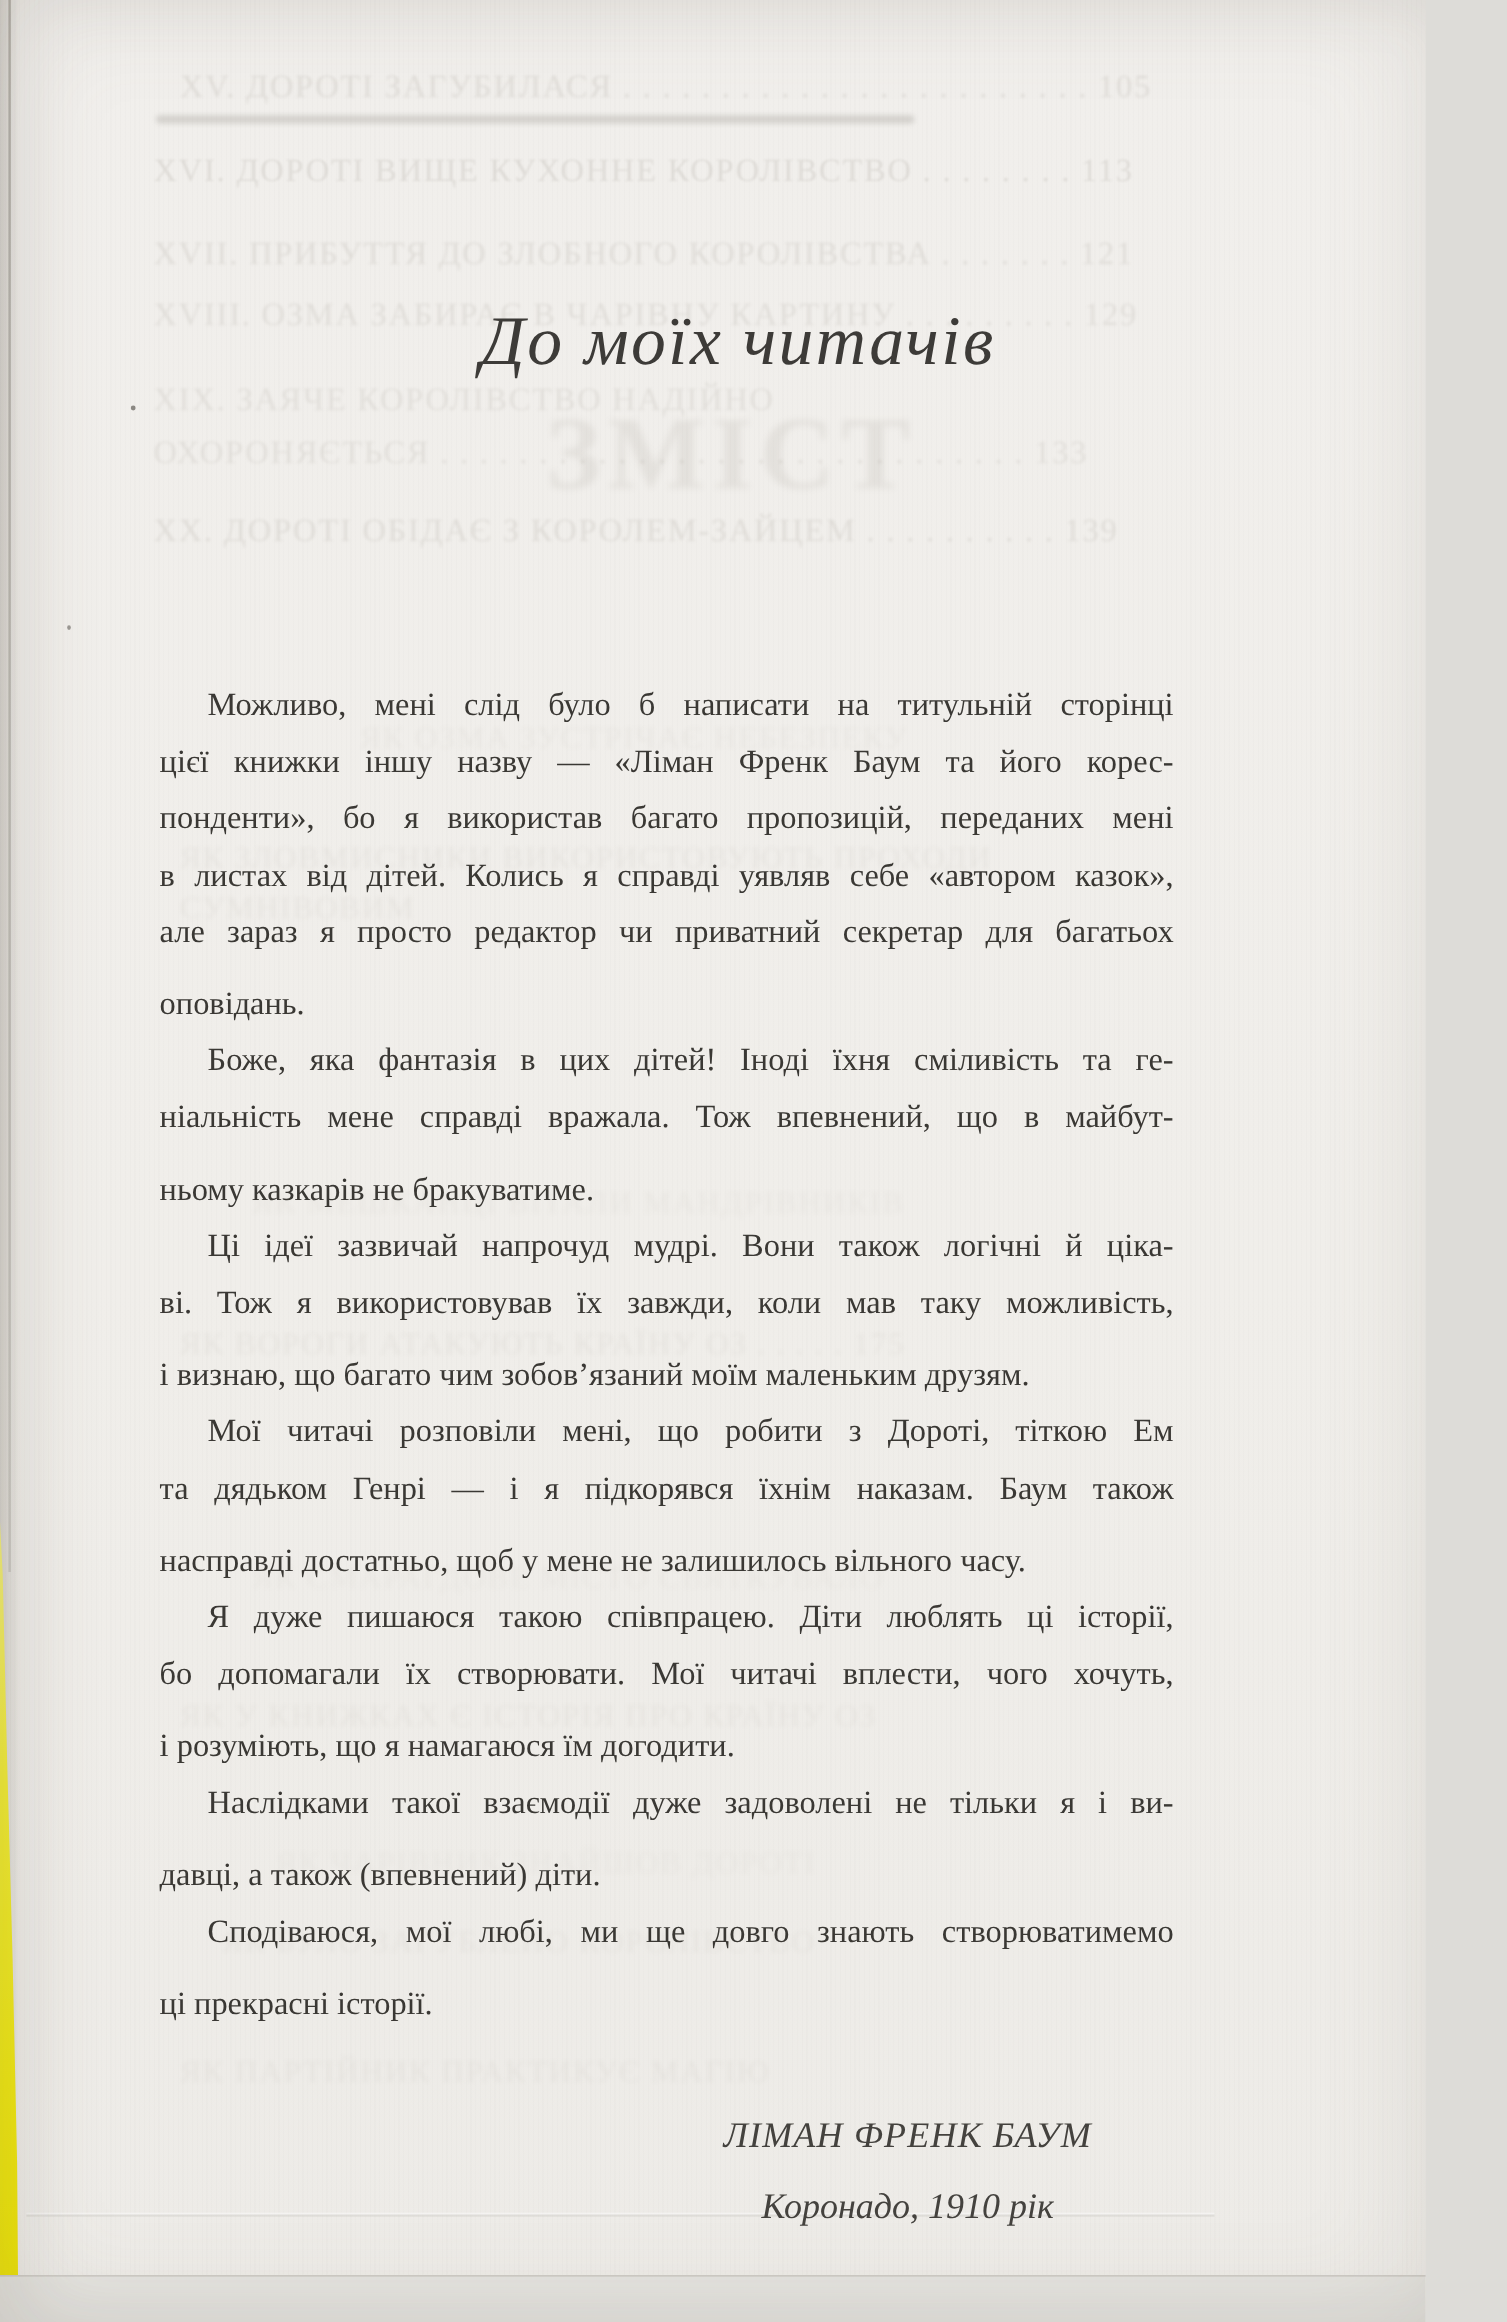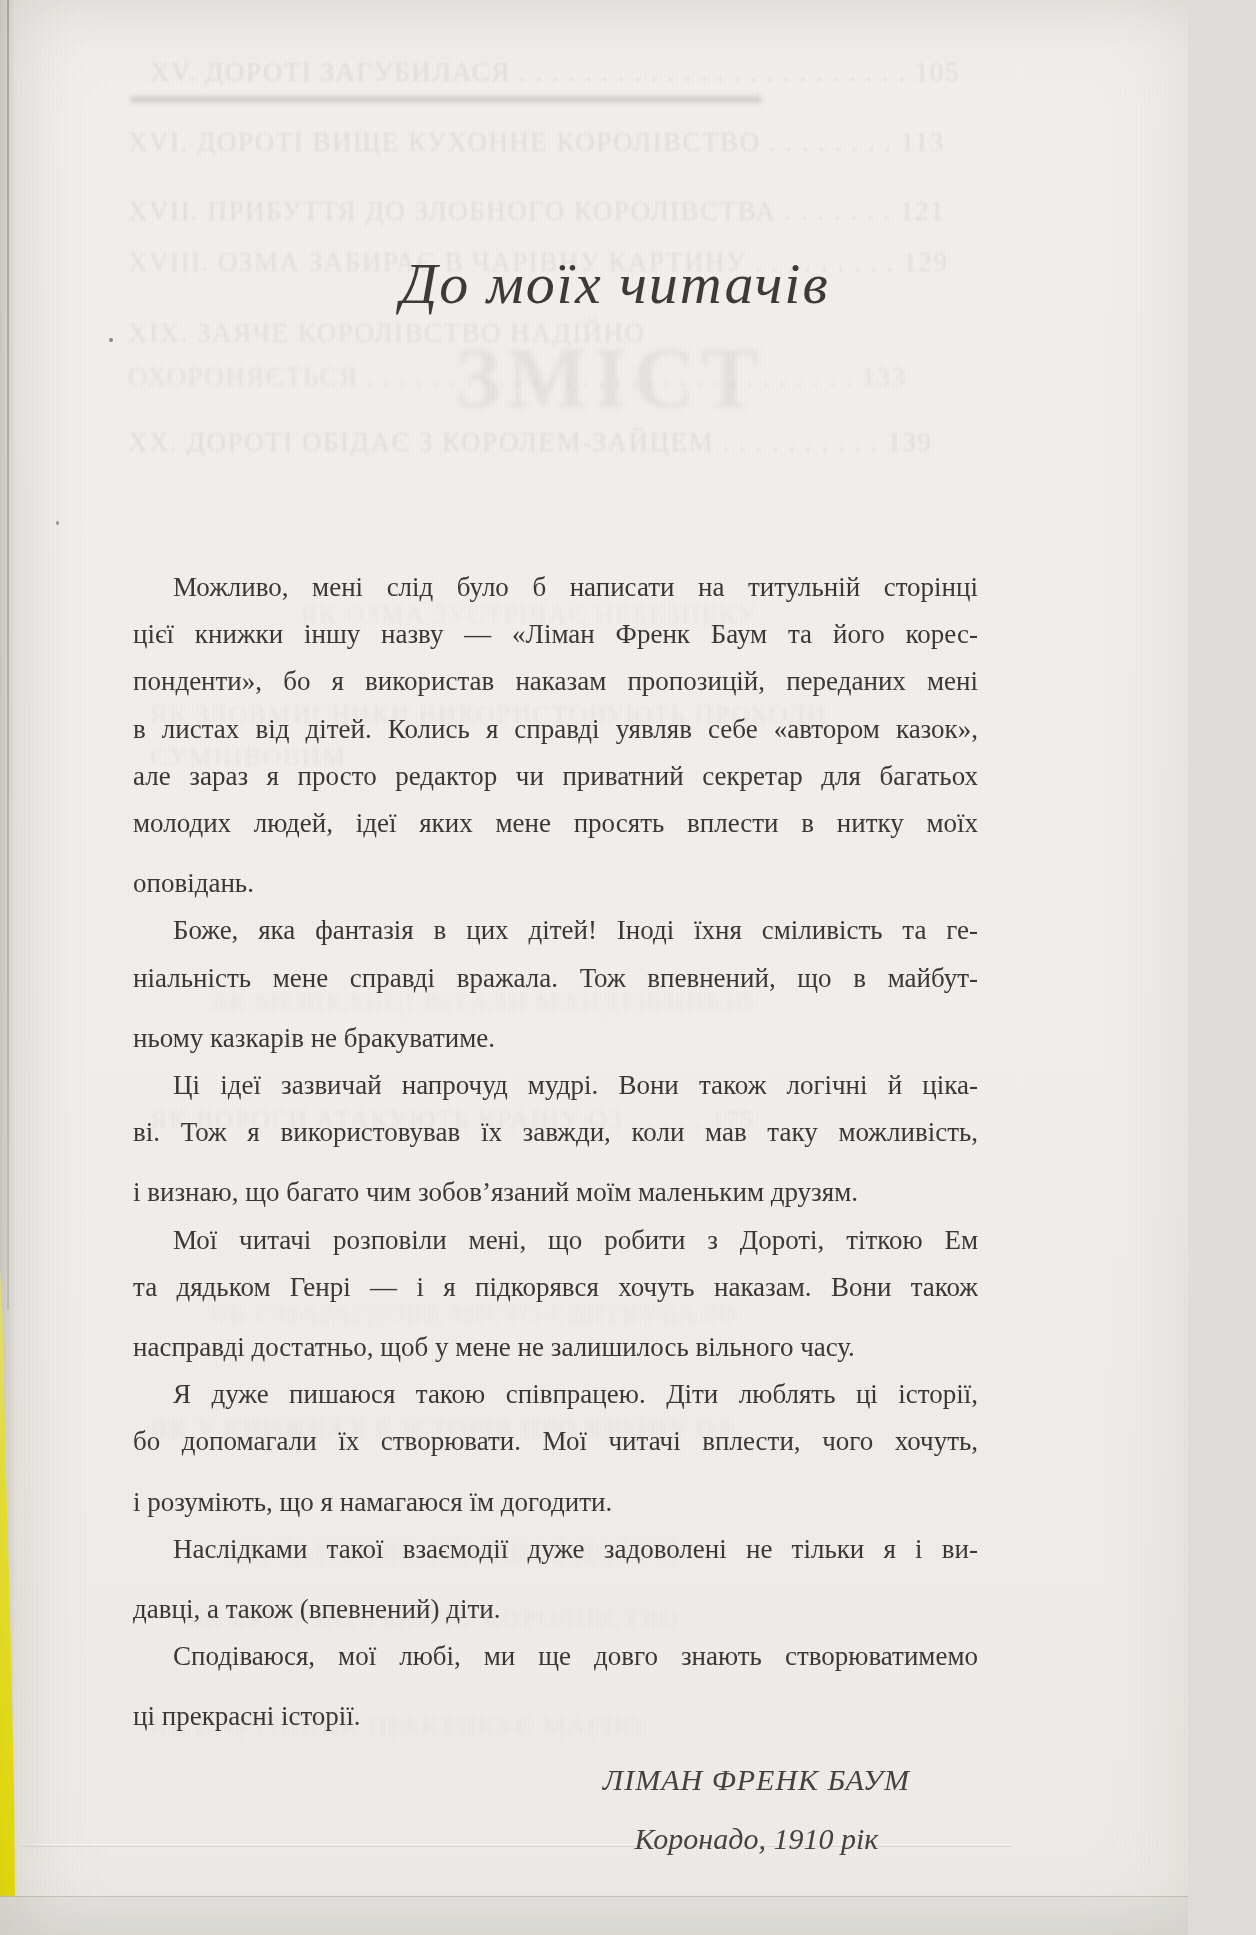--- a/index.html
+++ b/index.html
@@ -99,39 +99,38 @@
   <div class="speck s1"></div>
   <div class="speck s2"></div>
   <div class="crease"></div>
 
   <div class="page-title">До моїх читачів</div>
 
   <div class="body-text">
       <div class="para">
         <div class="line first">Можливо, мені слід було б написати на титульній сторінці</div>
         <div class="line">цієї книжки іншу назву — «Ліман Френк Баум та його корес-</div>
-        <div class="line">понденти», бо я використав наказам пропозицій, переданих мені</div>
+        <div class="line">понденти», бо я використав багато пропозицій, переданих мені</div>
         <div class="line">в листах від дітей. Колись я справді уявляв себе «автором казок»,</div>
         <div class="line">але зараз я просто редактор чи приватний секретар для багатьох</div>
-        <div class="line">молодих людей, ідеї яких мене просять вплести в нитку моїх</div>
         <div class="line last">оповідань.</div>
       </div>
       <div class="para">
         <div class="line first">Боже, яка фантазія в цих дітей! Іноді їхня сміливість та ге-</div>
         <div class="line">ніальність мене справді вражала. Тож впевнений, що в майбут-</div>
         <div class="line last">ньому казкарів не бракуватиме.</div>
       </div>
       <div class="para">
         <div class="line first">Ці ідеї зазвичай напрочуд мудрі. Вони також логічні й ціка-</div>
         <div class="line">ві. Тож я використовував їх завжди, коли мав таку можливість,</div>
         <div class="line last">і визнаю, що багато чим зобов’язаний моїм маленьким друзям.</div>
       </div>
       <div class="para">
         <div class="line first">Мої читачі розповіли мені, що робити з Дороті, тіткою Ем</div>
-        <div class="line">та дядьком Генрі — і я підкорявся хочуть наказам. Вони також</div>
+        <div class="line">та дядьком Генрі — і я підкорявся їхнім наказам. Баум також</div>
         <div class="line last">насправді достатньо, щоб у мене не залишилось вільного часу.</div>
       </div>
       <div class="para">
         <div class="line first">Я дуже пишаюся такою співпрацею. Діти люблять ці історії,</div>
         <div class="line">бо допомагали їх створювати. Мої читачі вплести, чого хочуть,</div>
         <div class="line last">і розуміють, що я намагаюся їм догодити.</div>
       </div>
       <div class="para">
         <div class="line first">Наслідками такої взаємодії дуже задоволені не тільки я і ви-</div>
         <div class="line last">давці, а також (впевнений) діти.</div>

